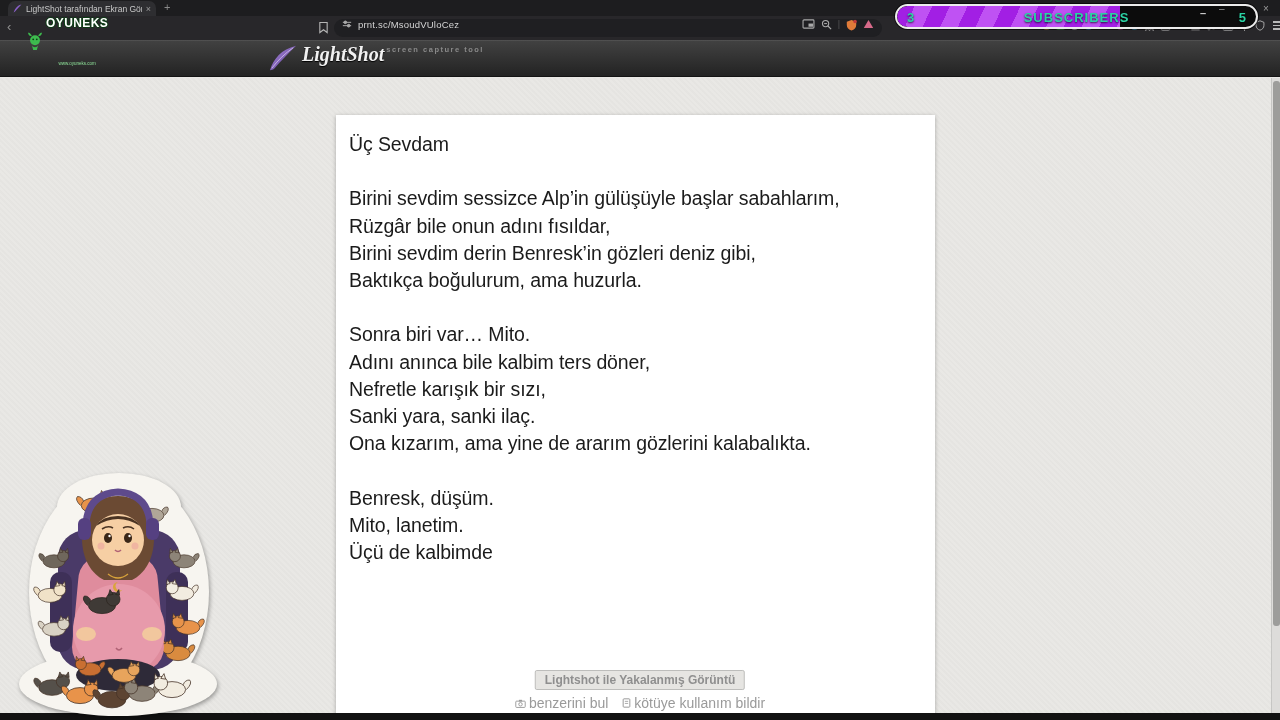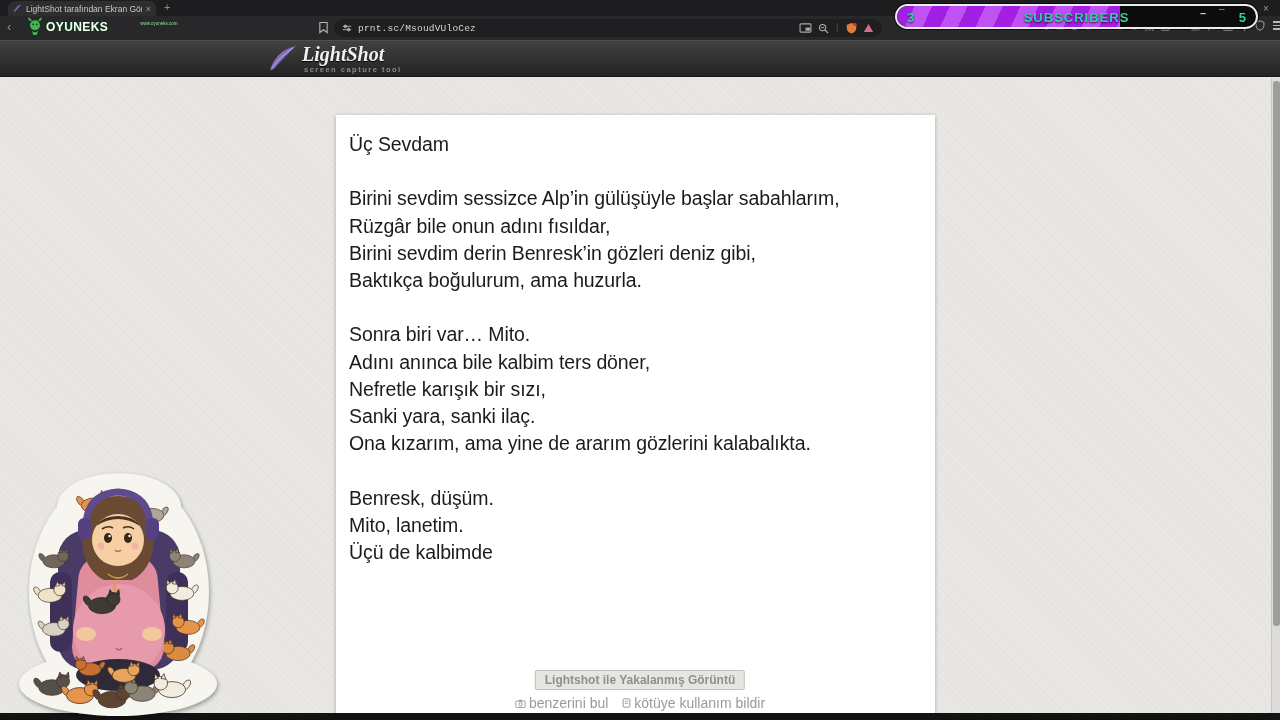--- a/index.html
+++ b/index.html
@@ -12,21 +12,21 @@
          border-radius:7px 7px 0 0; display:flex; align-items:center; padding:0 5px; gap:4px; }
   .tab-title { font-size:8.5px; color:#c8c8c8; white-space:nowrap; overflow:hidden; flex:1; }
   .tab-close { font-size:9px; color:#9a9a9a; cursor:default; }
   .newtab { position:absolute; left:164px; top:1px; font-size:11px; color:#8a8a8a; }
   .winctl { position:absolute; top:3px; font-size:10px; color:#9a9a9a; z-index:60; }
 
   .toolbar { position:absolute; left:0; top:16px; width:1280px; height:24px; background:#28272a; }
   .back-btn { position:absolute; left:7px; top:3px; font-size:13px; color:#8f8f8f; }
   .bookmark-btn { position:absolute; left:318px; top:5px; }
   .addressbar { position:absolute; left:334px; top:3px; width:548px; height:18px; background:#1f1f22;
-                border-radius:9px; display:flex; align-items:center; padding:0 8px; gap:6px;font-family:Liberation Mono, monospace; }
+                border-radius:9px; display:flex; padding:0 8px; gap:6px; }
   .url-text { font-size:9.5px; color:#d4d4d4; flex:1; letter-spacing:.2px; }
   .pill-sep { color:#555; font-size:9px; }
   .ext-row { position:absolute; left:1042px; top:4px; display:flex; align-items:center; gap:5px; }
   .dot { width:9px; height:9px; border-radius:50%; display:inline-block; }
   .dot.sq { border-radius:2px; }
   .hamburger { display:inline-flex; flex-direction:column; gap:2px; margin-left:3px; }
   .hamburger i { width:10px; height:1.5px; background:#b9b9b9; display:block; }
 
   
   .subbar { position:absolute; left:895px; top:4px; width:363px; height:25px; z-index:50;
@@ -35,31 +35,31 @@
   .subfill { position:absolute; left:0; top:0; bottom:0; border-radius:11px 0 0 11px;
              background:repeating-linear-gradient(115deg,#a21fe4 0 16px,#bf52f3 16px 32px); }
   .subtxt { position:absolute; font-weight:bold; font-size:13px; color:#2bd3a4;
             text-shadow:0 1px 2px rgba(0,0,0,.75); }
   .sub-label { left:0; right:0; top:4px; text-align:center; letter-spacing:1px; }
   .sub-left { left:10px; top:4px; }
   .sub-right { right:10px; top:4px; }
   .sub-min { position:absolute; right:50px; top:1px; color:#cfcfcf; font-size:11px; font-weight:bold; }
 
   .oyuneks { position:absolute; left:26px; top:17px; z-index:55; display:flex; align-items:center; gap:2px; }
-  .oyuneks-txt { display:flex; flex-direction:row; line-height:1;gap:32px; }
+  .oyuneks-txt { display:flex; flex-direction:column; line-height:1;gap:32px; }
   .oyuneks-name { font-size:12px; font-weight:bold; color:#fff; letter-spacing:.4px;
                   text-shadow:-1px 0 #0b3d14,0 1px #0b3d14,1px 0 #0b3d14,0 -1px #0b3d14; }
   .oyuneks-sub { font-size:4.5px; color:#8fe39a; text-align:center; margin-top:1px; }
 
   
   .ls-header { position:absolute; left:0; top:40px; width:1280px; height:37px;
                background:linear-gradient(#424242,#232323); border-bottom:1px solid #141414;
                box-shadow:inset 0 1px 0 rgba(255,255,255,.08); }
   .ls-brand { position:absolute; left:268px; top:4px; display:flex; gap:4px; }
-  .ls-wordmark { display:flex; flex-direction:column; }
+  .ls-wordmark { display:flex; flex-direction:row; }
   .ls-name { font-family:"Liberation Serif", serif; font-style:italic; font-weight:bold;
              font-size:20px; color:#f1f1f1; text-shadow:0 1px 1px #000; line-height:20px; }
   .ls-tag { font-size:7.5px; color:#8a8a8a; letter-spacing:1.5px; margin-top:1px; margin-left:2px;font-weight:bold; }
   .chip { position:absolute; top:49px; height:17px; border:1px solid #5a5a5a; border-radius:3px;
           background:linear-gradient(#4a4a4a,#333); color:#ddd; font-size:9.5px;
           display:flex; align-items:center; padding:0 7px; gap:5px; text-shadow:0 1px 0 #000; }
   .caret { width:0; height:0; border-left:3px solid transparent; border-right:3px solid transparent;
            border-top:4px solid #aaa; }
   .soc { position:absolute; top:50px; }
   .fb-f { font-size:13px; font-weight:bold; color:#97a5ad; font-family:"Liberation Serif",serif; }

